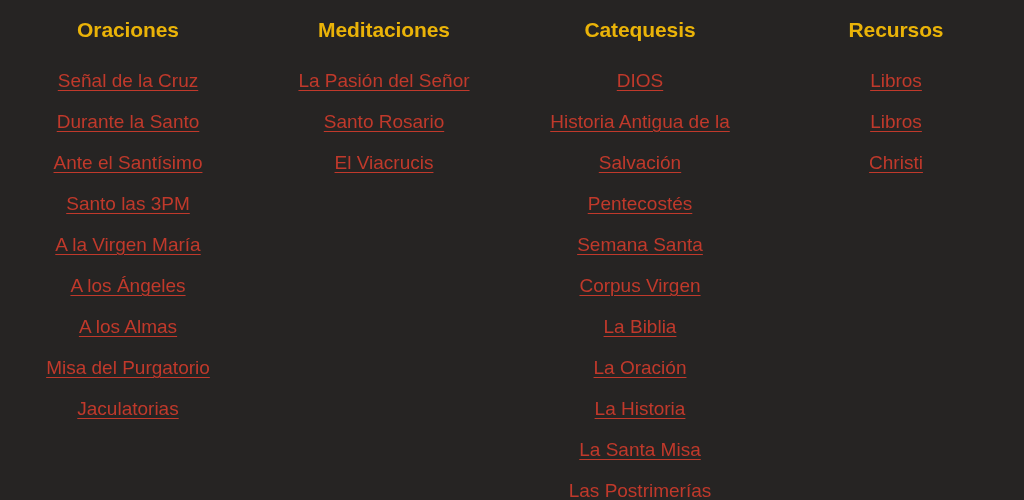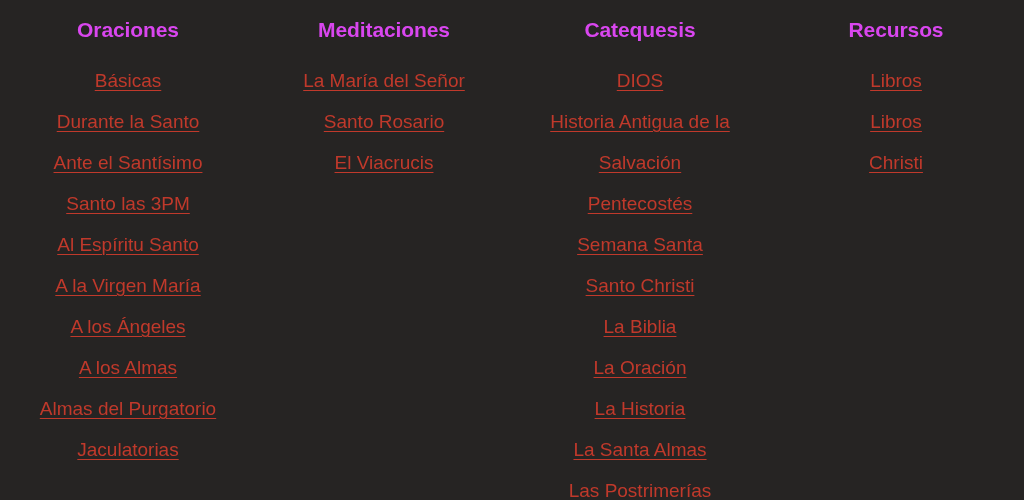--- a/index.html
+++ b/index.html
@@ -21,21 +21,21 @@
     padding-top: 14px;
   }
   .menu-column {
     display: flex;
     flex-direction: column;
     align-items: center;
     padding: 0 10px;
     box-sizing: border-box;
   }
   .column-title {
-    color: #d946ef;
+    color: #eab308;
     font-size: 21px;
     font-weight: bold;
     letter-spacing: -0.1px;
     line-height: 32px;
     margin: 0 0 14px 0;
     text-align: center;
     white-space: nowrap;
   }
   .column-links {
     display: flex;
@@ -59,54 +59,53 @@
   .col-3 .menu-link { line-height: 41px; text-decoration: underline; }
 </style>
 </head>
 <body>
 
 <div id="menu-grid">
 
   <div class="menu-column col-0">
     <div class="column-title">Oraciones</div>
     <div class="column-links">
-      <a class="menu-link">Básicas</a>
+      <a class="menu-link">Señal de la Cruz</a>
       <a class="menu-link">Durante la Santo</a>
       <a class="menu-link">Ante el Santísimo</a>
       <a class="menu-link">Santo las 3PM</a>
-      <a class="menu-link">Al Espíritu Santo</a>
       <a class="menu-link">A la Virgen María</a>
       <a class="menu-link">A los Ángeles</a>
       <a class="menu-link">A los Almas</a>
-      <a class="menu-link">Almas del Purgatorio</a>
+      <a class="menu-link">Misa del Purgatorio</a>
       <a class="menu-link">Jaculatorias</a>
     </div>
   </div>
 
   <div class="menu-column col-1">
     <div class="column-title">Meditaciones</div>
     <div class="column-links">
-      <a class="menu-link">La María del Señor</a>
+      <a class="menu-link">La Pasión del Señor</a>
       <a class="menu-link">Santo Rosario</a>
       <a class="menu-link">El Viacrucis</a>
     </div>
   </div>
 
   <div class="menu-column col-2">
     <div class="column-title">Catequesis</div>
     <div class="column-links">
       <a class="menu-link">DIOS</a>
       <a class="menu-link">Historia Antigua de la Salvación</a>
       <a class="menu-link">Pentecostés</a>
       <a class="menu-link">Semana Santa</a>
-      <a class="menu-link">Santo Christi</a>
+      <a class="menu-link">Corpus Virgen</a>
       <a class="menu-link">La Biblia</a>
       <a class="menu-link">La Oración</a>
       <a class="menu-link">La Historia</a>
-      <a class="menu-link">La Santa Almas</a>
+      <a class="menu-link">La Santa Misa</a>
       <a class="menu-link">Las Postrimerías</a>
     </div>
   </div>
 
   <div class="menu-column col-3">
     <div class="column-title">Recursos</div>
     <div class="column-links">
       <a class="menu-link">Libros</a>
       <a class="menu-link">Libros</a>
       <a class="menu-link">Christi</a>

